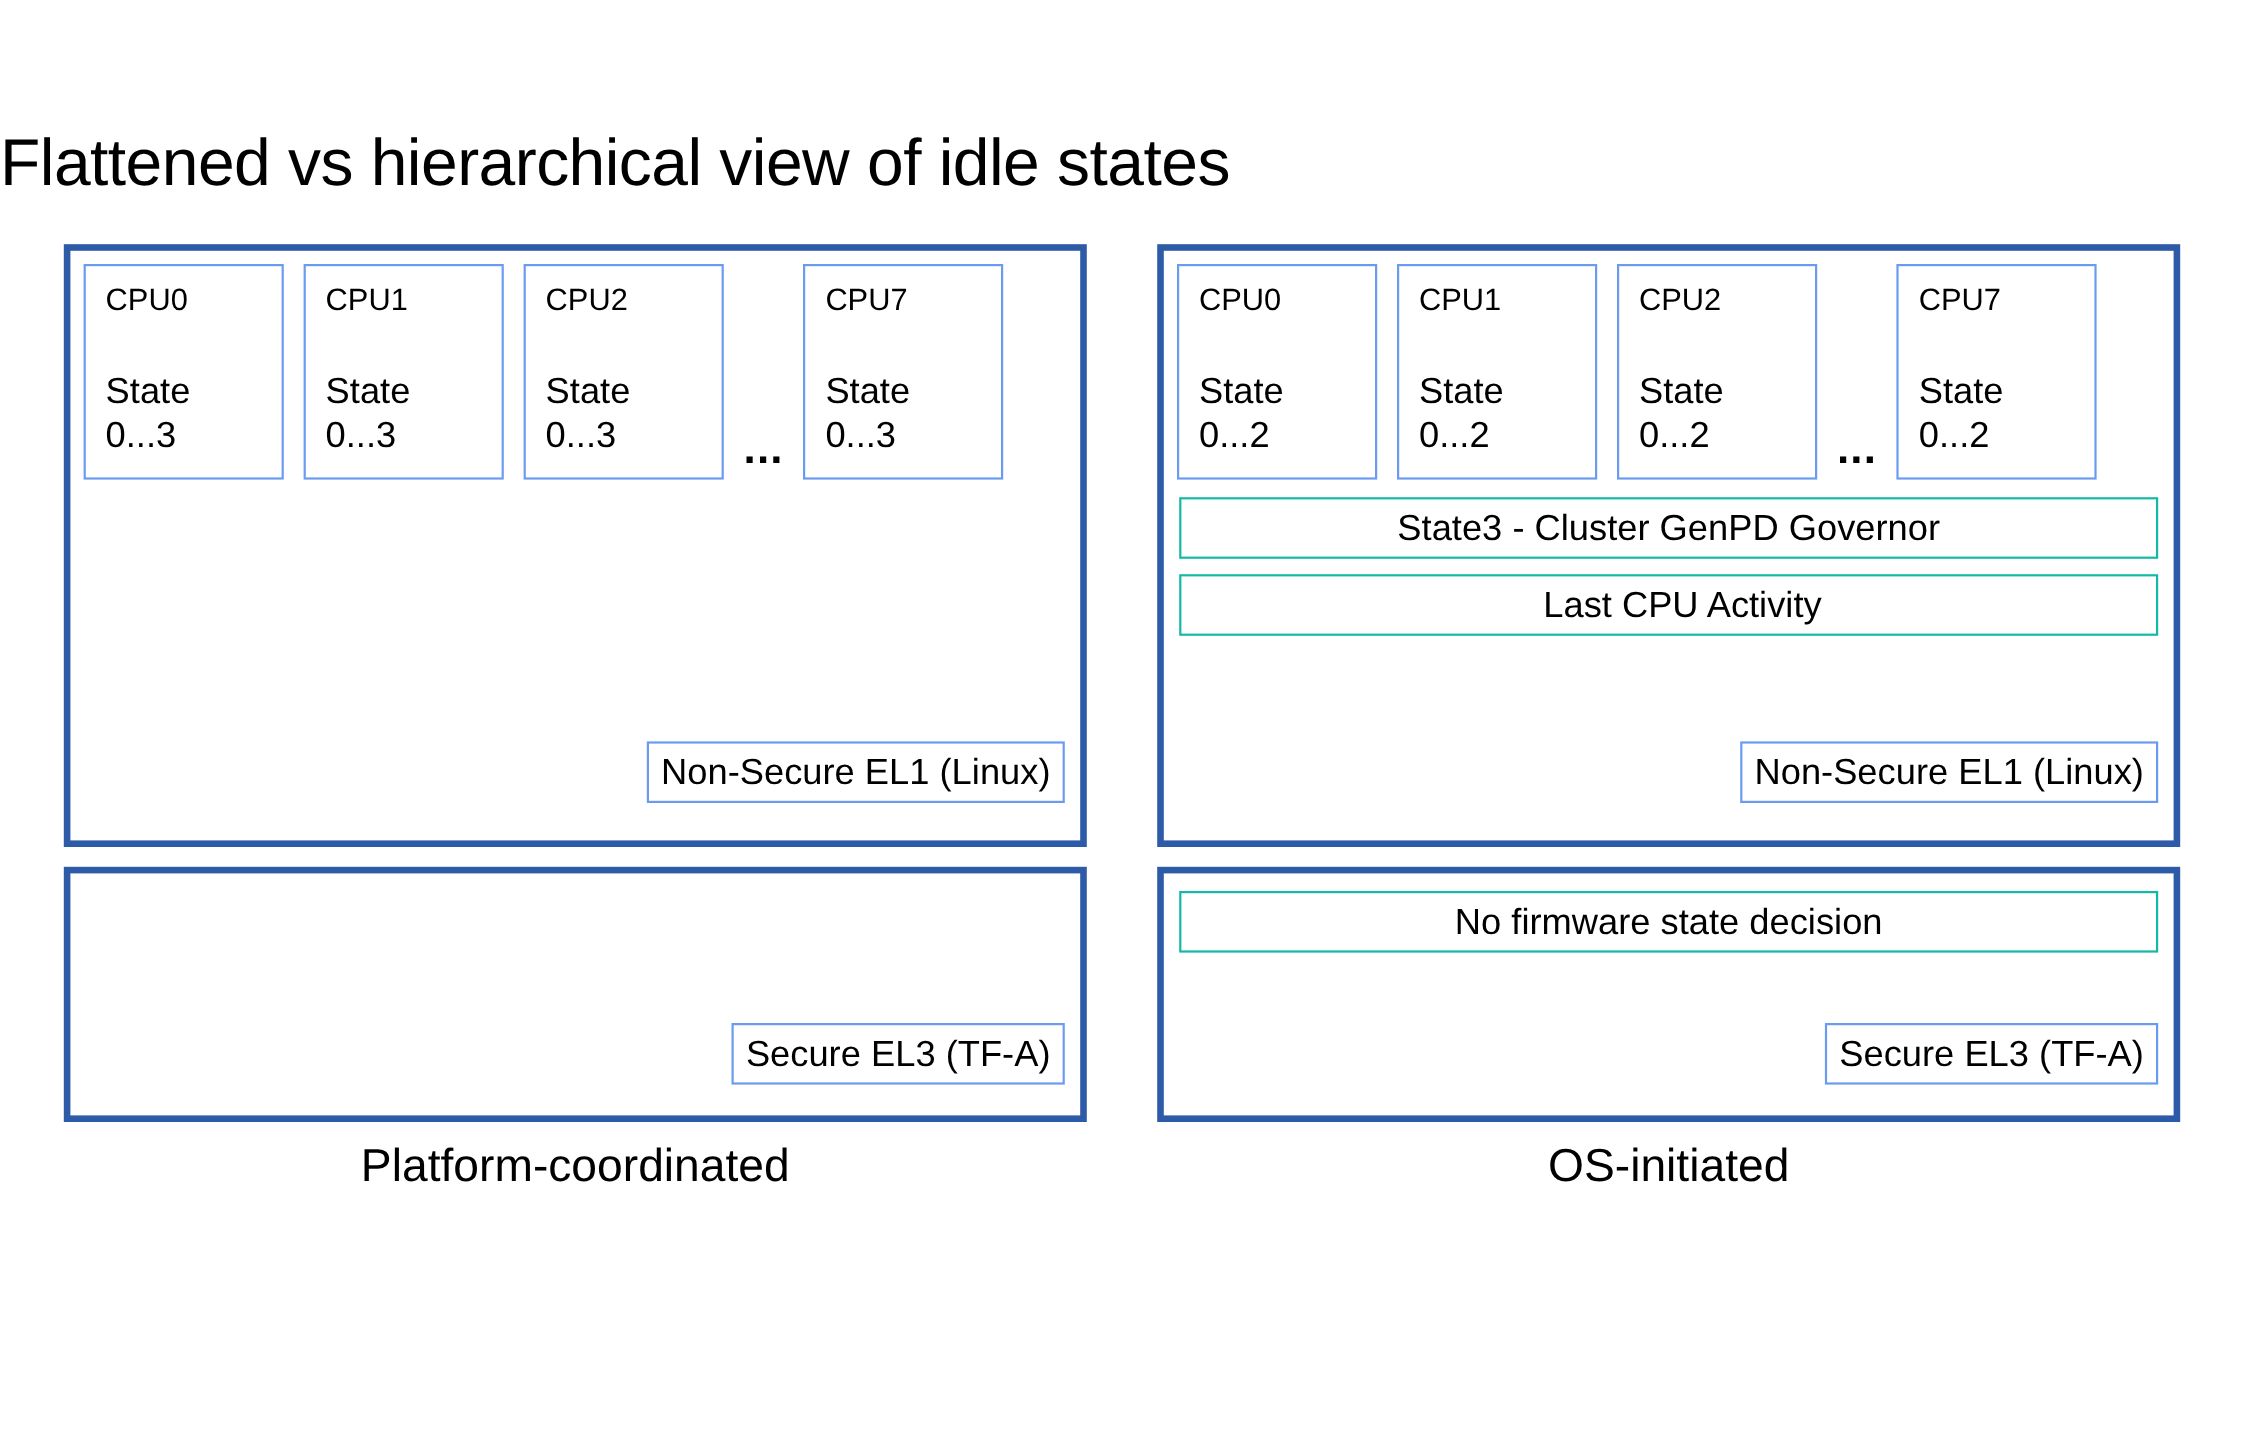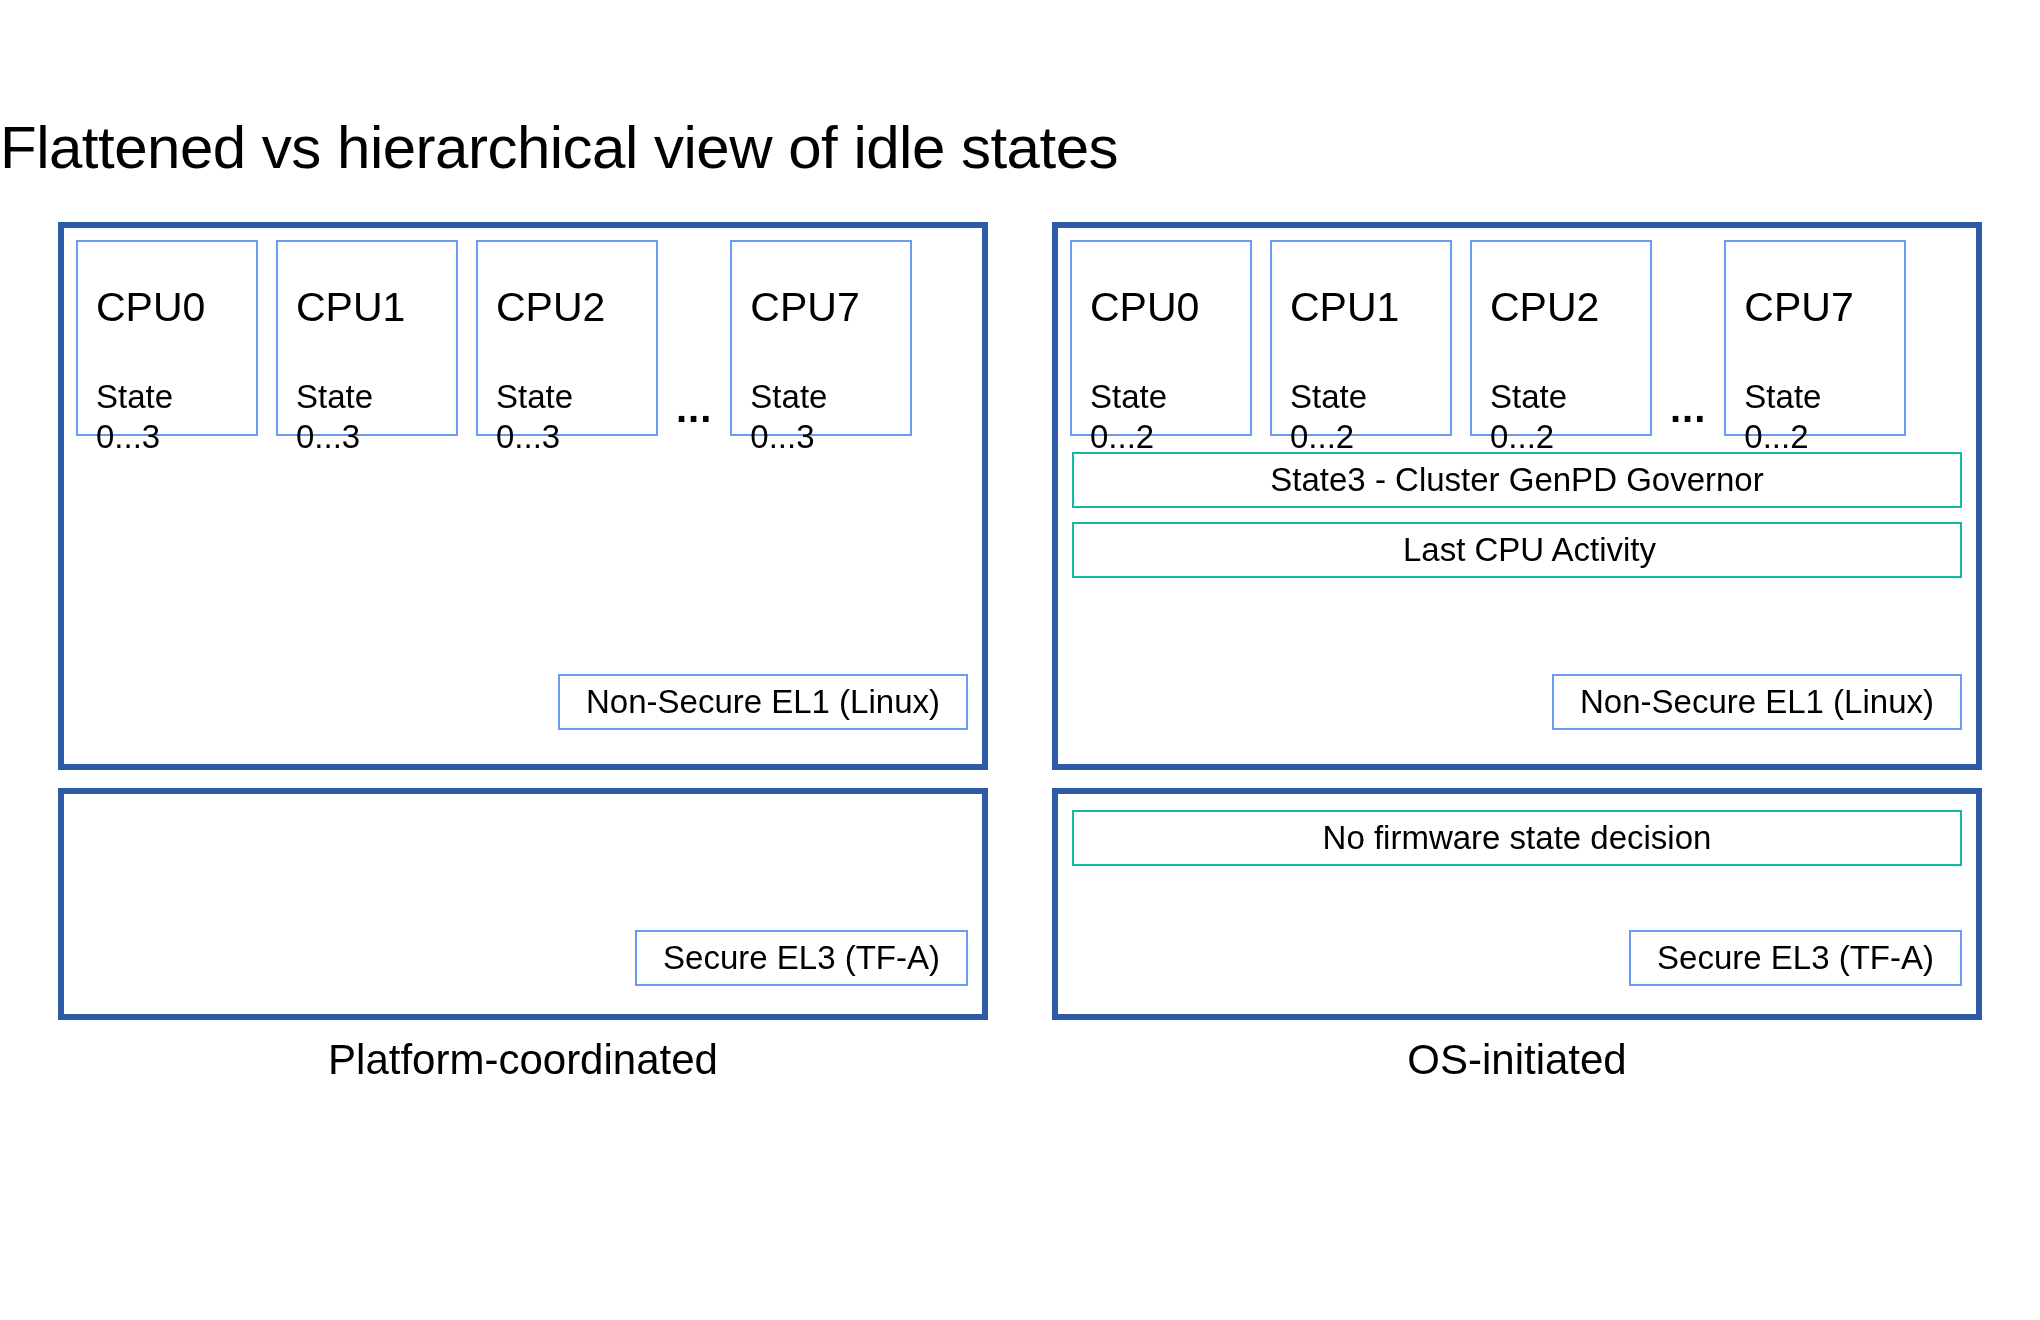--- a/index.html
+++ b/index.html
@@ -58,25 +58,24 @@
   .cpu-box {
     border: 2px solid #6b9bf0;
     box-sizing: border-box;
     width: 182px;
     height: 196px;
     margin-right: 18px;
     padding: 16px 0 0 18px;
     background: #ffffff;
   }
   .cpu-box .cpu-label {
-    font-size: 41px;
+    font-size: 28px;
     line-height: 1.05;
     margin-bottom: 48px;
     white-space: nowrap;
-    margin-top: 28px;
   }
   .cpu-box .state-label {
     font-size: 33px;
     line-height: 1.2;
     white-space: nowrap;
   }
   .ellipsis {
     font-size: 40px;
     font-weight: 700;
     align-self: flex-end;
@@ -109,21 +108,21 @@
   
   .el-box {
     border: 2px solid #6b9bf0;
     box-sizing: border-box;
     background: #ffffff;
     font-size: 33px;
     height: 56px;
     display: inline-flex;
     align-items: center;
     justify-content: center;
-    padding: 0 26px;
+    padding: 0 11px;
     white-space: nowrap;
   }
   .el-row {
     position: absolute;
     right: 14px;
   }
   .el-row.el1 { bottom: 34px; }
   .el-row.el3 { bottom: 28px; }
 
   

